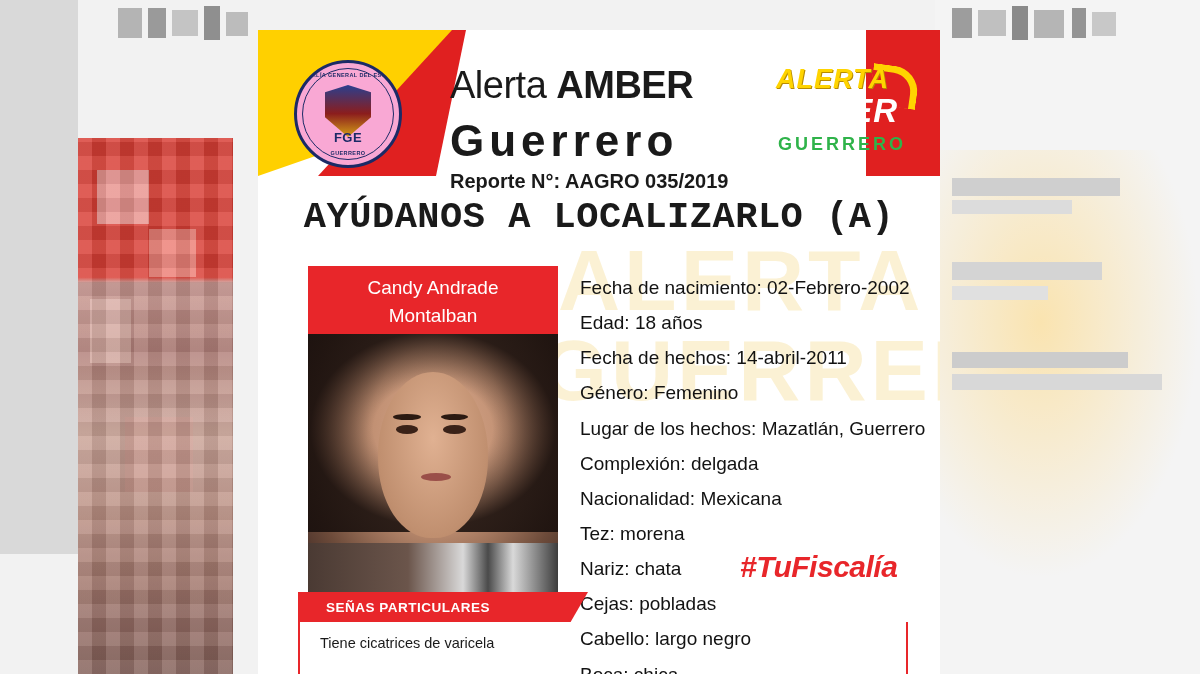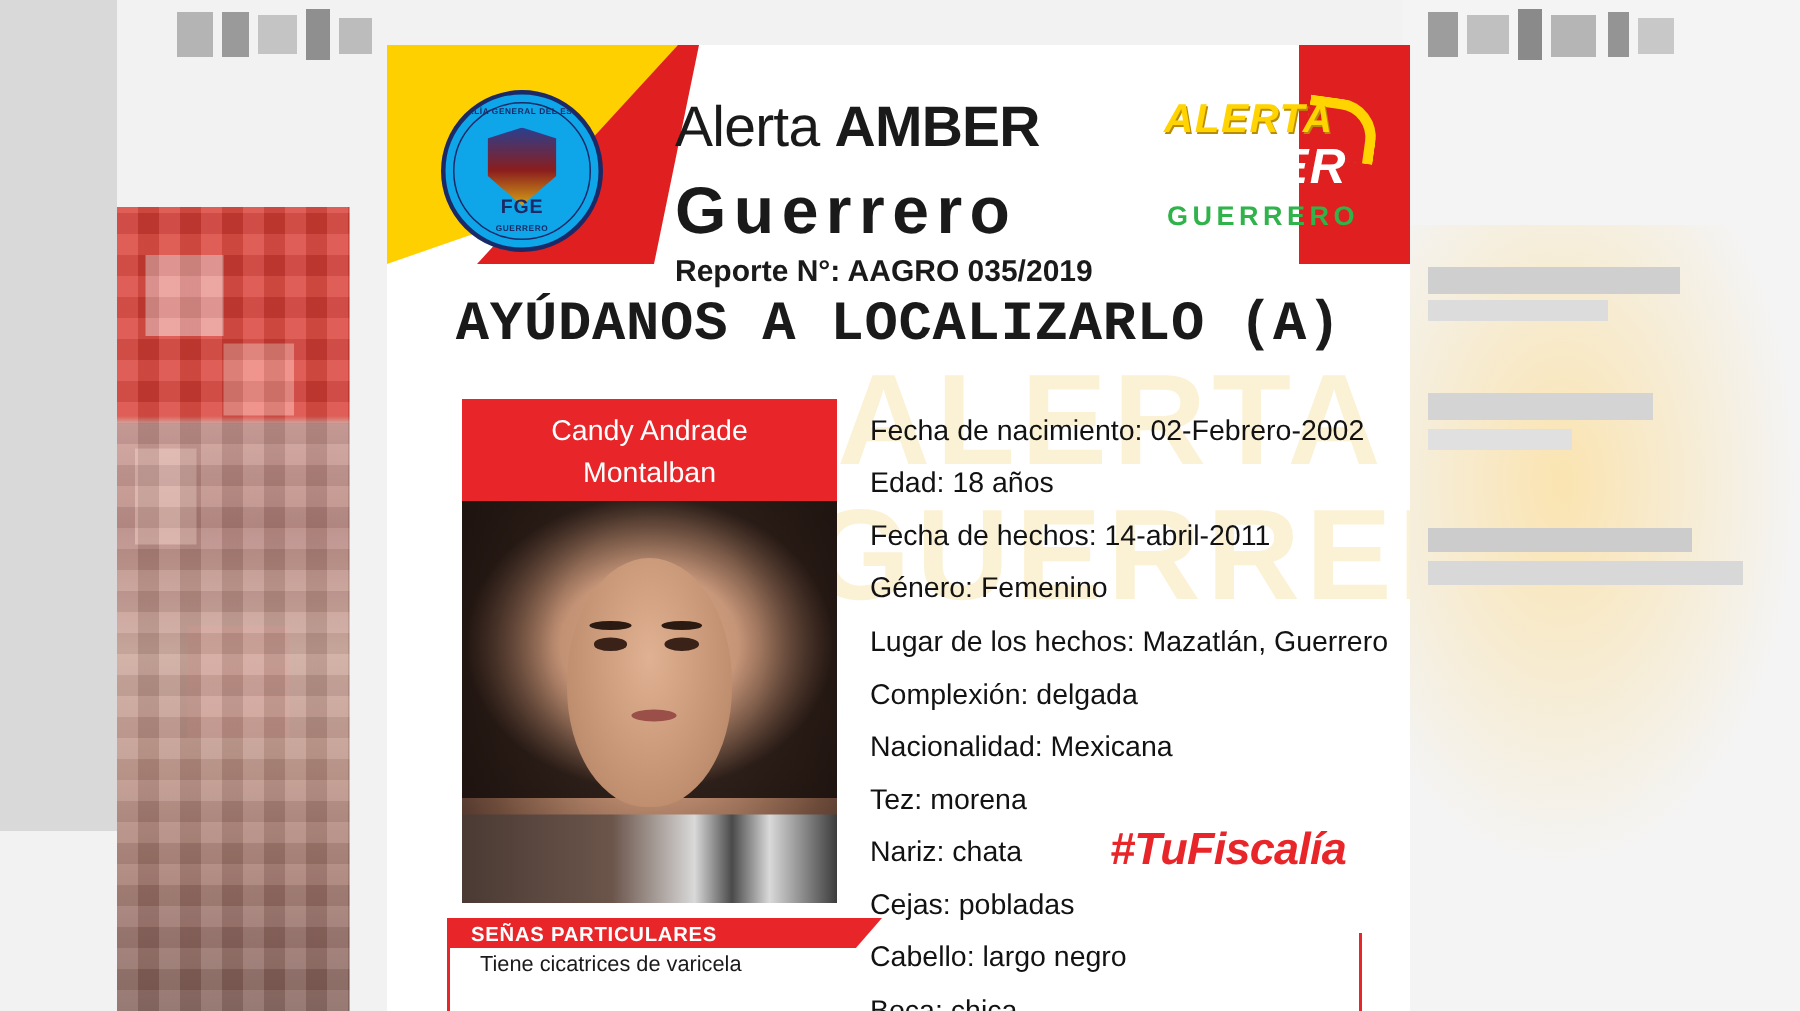--- a/index.html
+++ b/index.html
@@ -122,21 +122,21 @@
     left: 178px; top: 0; width: 430px; height: 146px;
     background:#fff;
     clip-path: polygon(30px 0, 430px 0, 430px 146px, 0 146px);
   }
 
   .fge-seal {
     position: absolute;
     left: 36px; top: 30px;
     width: 108px; height: 108px;
     border-radius: 50%;
-    background: #0ea5e9;
+    background: #f9a8d4;
     border: 3px solid #1b2a66;
     box-sizing: border-box;
     display: flex; align-items: center; justify-content: center;
     overflow: hidden;
   }
   .seal-ring {
     position: absolute;
     inset: 5px;
     border-radius: 50%;
     border: 1px solid #1b2a66;
@@ -318,31 +318,30 @@
     font-weight: bold;
     font-style: italic;
     color: #e8262a;
     letter-spacing: -.5px;
   }
 
   
   .senas-banner {
     position: absolute;
     left: 40px; top: 562px;
-    width: 290px; height: 20px;
+    width: 290px; height: 30px;
     background: #e8262a;
     color: #ffffff;
     font-size: 13.5px;
     font-weight: bold;
     letter-spacing: .5px;
     display: flex; align-items: center;
-    padding-left: 16px;
+    padding-left: 28px;
     box-sizing: border-box;
     clip-path: polygon(0 0, 100% 0, 94% 100%, 0 100%);
-    margin-top: 20px;
   }
   .senas-box {
     position: absolute;
     left: 40px; top: 592px;
     width: 610px; height: 82px;
     border: 2px solid #e8262a;
     border-top: none;
     border-radius: 0 0 14px 14px;
     box-sizing: border-box;
   }

